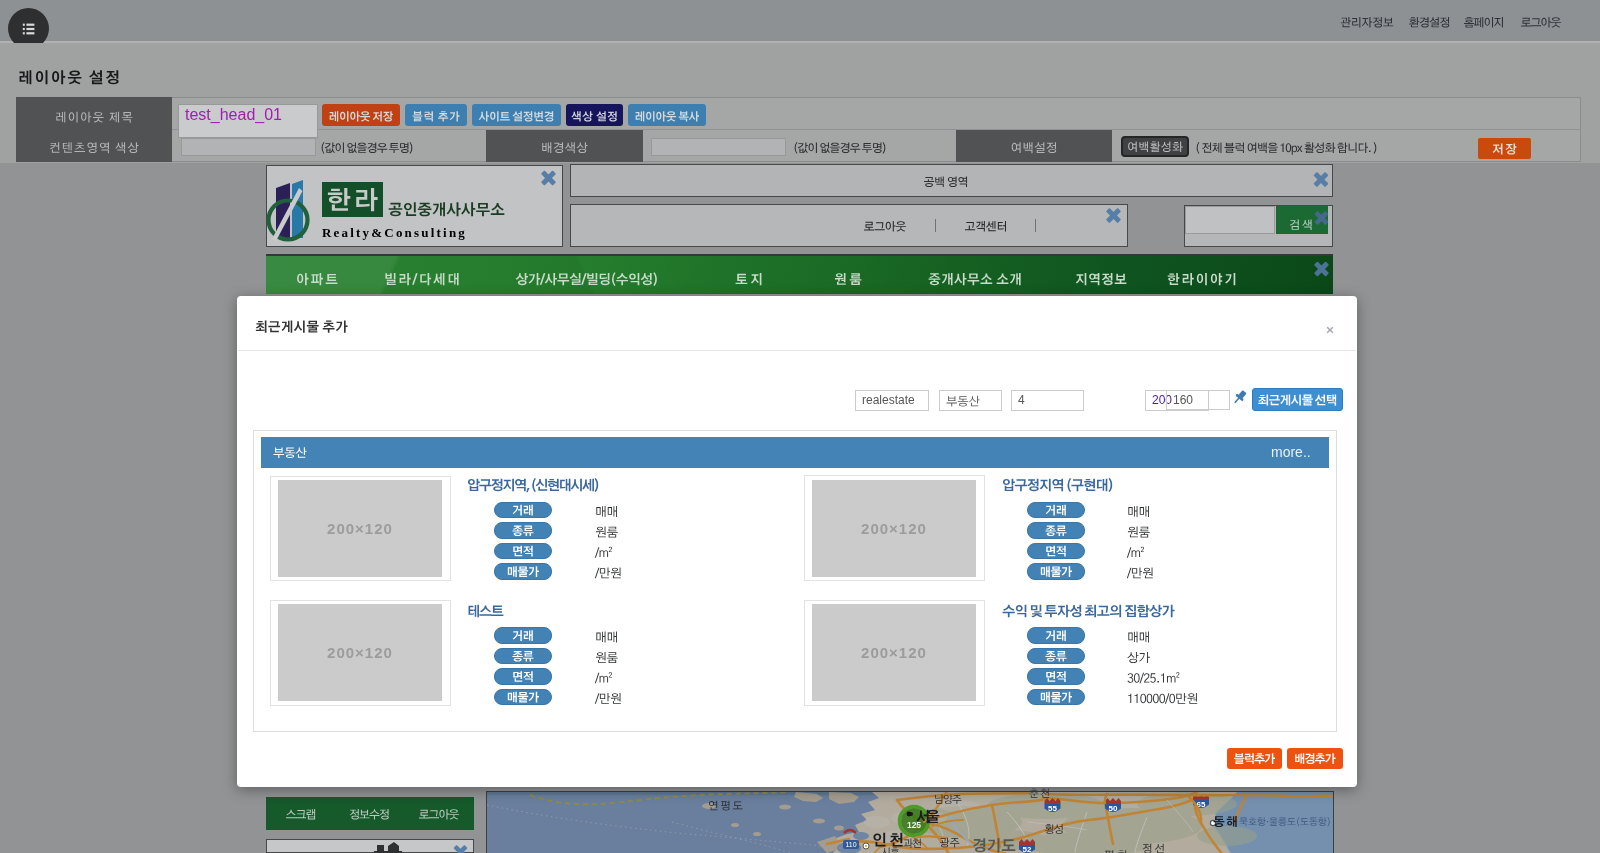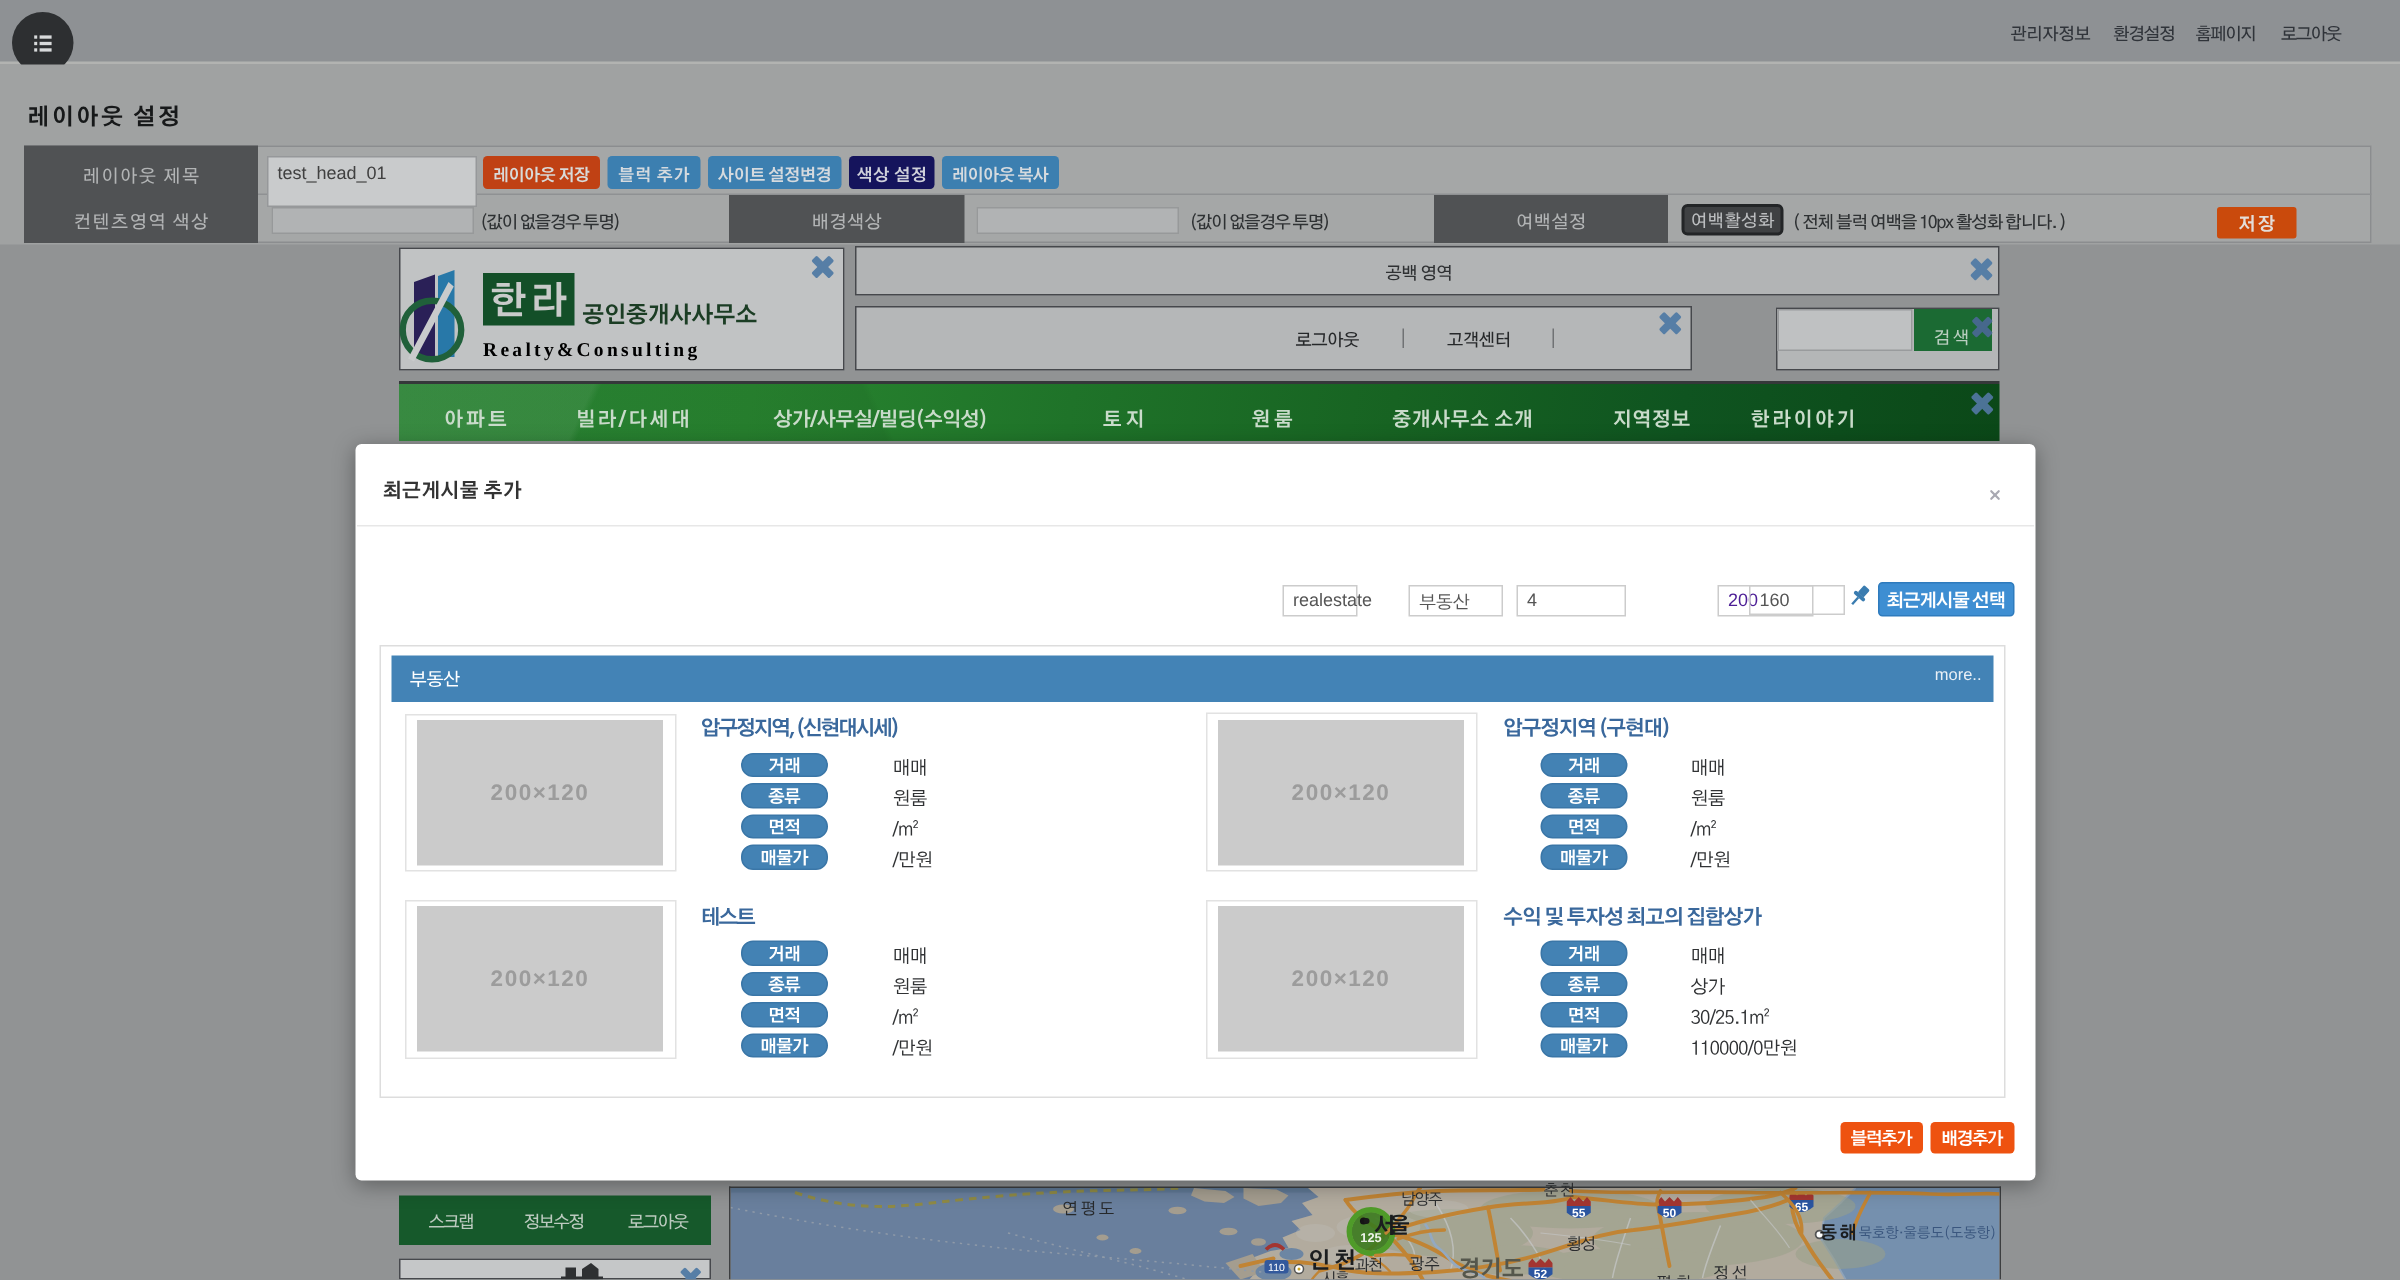--- a/index.html
+++ b/index.html
@@ -14,21 +14,21 @@
   <div class="abs" style="left:8px;top:8px;width:41px;height:41px;border-radius:50%;background:#2d2f31"></div>
 
   <div class="abs" style="left:0;top:43px;width:1600px;height:120px;background:#a0a2a2"></div>
 
   <div class="abs" style="left:16px;top:97px;width:1565px;height:65px;background:#a5a7a7;border:1px solid #8b8d8f"></div>
   <div class="abs" style="left:16px;top:129px;width:1565px;height:1px;background:#8f9193"></div>
   <div class="abs" style="left:16px;top:97px;width:156px;height:33px;background:#505254"></div>
   <div class="abs" style="left:16px;top:130px;width:156px;height:32px;background:#505254"></div>
   <div class="abs" style="left:486px;top:130px;width:157px;height:32px;background:#505254"></div>
   <div class="abs" style="left:956px;top:130px;width:156px;height:32px;background:#505254"></div>
-  <div class="abs" style="left:178px;top:104px;width:140px;height:34px;background:#c9cbcc;border:1px solid #96989a;font-size:12px;color:#404040;line-height:20px;padding-left:6px">test_head_01</div>
+  <div class="abs" style="left:178px;top:104px;width:140px;height:34px;background:#c9cbcc;border:1px solid #96989a;font-size:16px;color:#a21caf;line-height:20px;padding-left:6px">test_head_01</div>
   <div class="abs" style="left:181px;top:138px;width:135px;height:18px;background:#b1b3b4;border:1px solid #97999a"></div>
   <div class="abs" style="left:651px;top:138px;width:135px;height:18px;background:#b1b3b4;border:1px solid #97999a"></div>
   <div class="abs" style="left:322px;top:104px;width:78px;height:22px;background:#c04114;border-radius:3px"></div>
   <div class="abs" style="left:405px;top:104px;width:62px;height:22px;background:#3c7fb0;border-radius:3px"></div>
   <div class="abs" style="left:472px;top:104px;width:89px;height:22px;background:#3c7fb0;border-radius:3px"></div>
   <div class="abs" style="left:566px;top:104px;width:57px;height:22px;background:#15145c;border-radius:3px"></div>
   <div class="abs" style="left:628px;top:104px;width:78px;height:22px;background:#3c7fb0;border-radius:3px"></div>
   <div class="abs" style="left:1121px;top:136px;width:68px;height:21px;background:#3f4143;border:2px solid #232527;border-radius:4px"></div>
   <div class="abs" style="left:1478px;top:138px;width:53px;height:21px;background:#ca4a0c;border-radius:2px"></div>
 
@@ -177,30 +177,30 @@
 <path d="M437,30 C445,22 452,14 456,6 C458,2 459,0 460,0"></path>
 <path d="M445,34 C455,30 465,28 476,28"></path>
 <path d="M430,45 C440,44 450,44 460,46"></path>
 </g>
 </svg>
 
   </div>
 
   <div class="abs" style="left:237px;top:296px;width:1120px;height:491px;background:#ffffff;border-radius:4px;box-shadow:0 3px 14px rgba(0,0,0,0.35);z-index:10"></div>
   <div class="abs" style="left:238px;top:350px;width:1118px;height:1px;background:#e7e7e7;z-index:11"></div>
-  <div class="abs" style="left:855px;top:390px;width:50px;height:21px;border:1px solid #cccccc;z-index:11;font-size:12px;color:#555;line-height:19px;padding-left:6px">realestate</div>
+  <div class="abs" style="left:855px;top:390px;width:74px;height:21px;border:1px solid #cccccc;z-index:11;font-size:12px;color:#555;line-height:19px;padding-left:6px">realestate</div>
   <div class="abs" style="left:939px;top:390px;width:63px;height:21px;border:1px solid #cccccc;z-index:11"></div>
   <div class="abs" style="left:1011px;top:390px;width:73px;height:21px;border:1px solid #cccccc;z-index:11;font-size:12px;color:#555;line-height:19px;padding-left:6px">4</div>
   <div class="abs" style="left:1145px;top:390px;width:64px;height:21px;border:1px solid #cccccc;z-index:11;font-size:12px;color:#4c1d95;line-height:19px;padding-left:6px">200</div>
   <div class="abs" style="left:1166px;top:390px;width:64px;height:20px;border:1px solid #cccccc;z-index:11;font-size:12px;color:#555;line-height:19px;padding-left:6px">160</div>
   <div class="abs" style="left:1252px;top:388px;width:91px;height:23px;background:#3e8ed2;border:1px solid #2e7bbd;border-radius:3px;z-index:11"></div>
 
   <div class="abs" style="left:253px;top:430px;width:1084px;height:302px;background:#ffffff;border:1px solid #dddddd;z-index:11"></div>
   <div class="abs" style="left:261px;top:437px;width:1068px;height:31px;background:#4383b6;z-index:12"></div>
-  <div class="abs" style="left:1271px;top:444px;width:50px;height:16px;color:#eaf0f6;font-size:11px;text-align:right;z-index:13">more..</div>
+  <div class="abs" style="left:1271px;top:444px;width:50px;height:16px;color:#eaf0f6;font-size:14px;text-align:left;z-index:13">more..</div>
 
   <div class="abs" style="left:270px;top:476px;width:181px;height:105px;border:1px solid #e2e2e2;z-index:12"></div>
   <div class="abs" style="left:278px;top:480px;width:164px;height:97px;background:#cbcbcb;z-index:12;color:#9c9c9c;font-size:15px;font-weight:bold;letter-spacing:1px;text-align:center;line-height:97px">200×120</div>
   <div class="abs" style="left:804px;top:475px;width:181px;height:106px;border:1px solid #e2e2e2;z-index:12"></div>
   <div class="abs" style="left:812px;top:480px;width:164px;height:97px;background:#cbcbcb;z-index:12;color:#9c9c9c;font-size:15px;font-weight:bold;letter-spacing:1px;text-align:center;line-height:97px">200×120</div>
   <div class="abs" style="left:270px;top:600px;width:181px;height:106px;border:1px solid #e2e2e2;z-index:12"></div>
   <div class="abs" style="left:278px;top:604px;width:164px;height:97px;background:#cbcbcb;z-index:12;color:#9c9c9c;font-size:15px;font-weight:bold;letter-spacing:1px;text-align:center;line-height:97px">200×120</div>
   <div class="abs" style="left:804px;top:600px;width:181px;height:106px;border:1px solid #e2e2e2;z-index:12"></div>
   <div class="abs" style="left:812px;top:604px;width:164px;height:97px;background:#cbcbcb;z-index:12;color:#9c9c9c;font-size:15px;font-weight:bold;letter-spacing:1px;text-align:center;line-height:97px">200×120</div>
 

